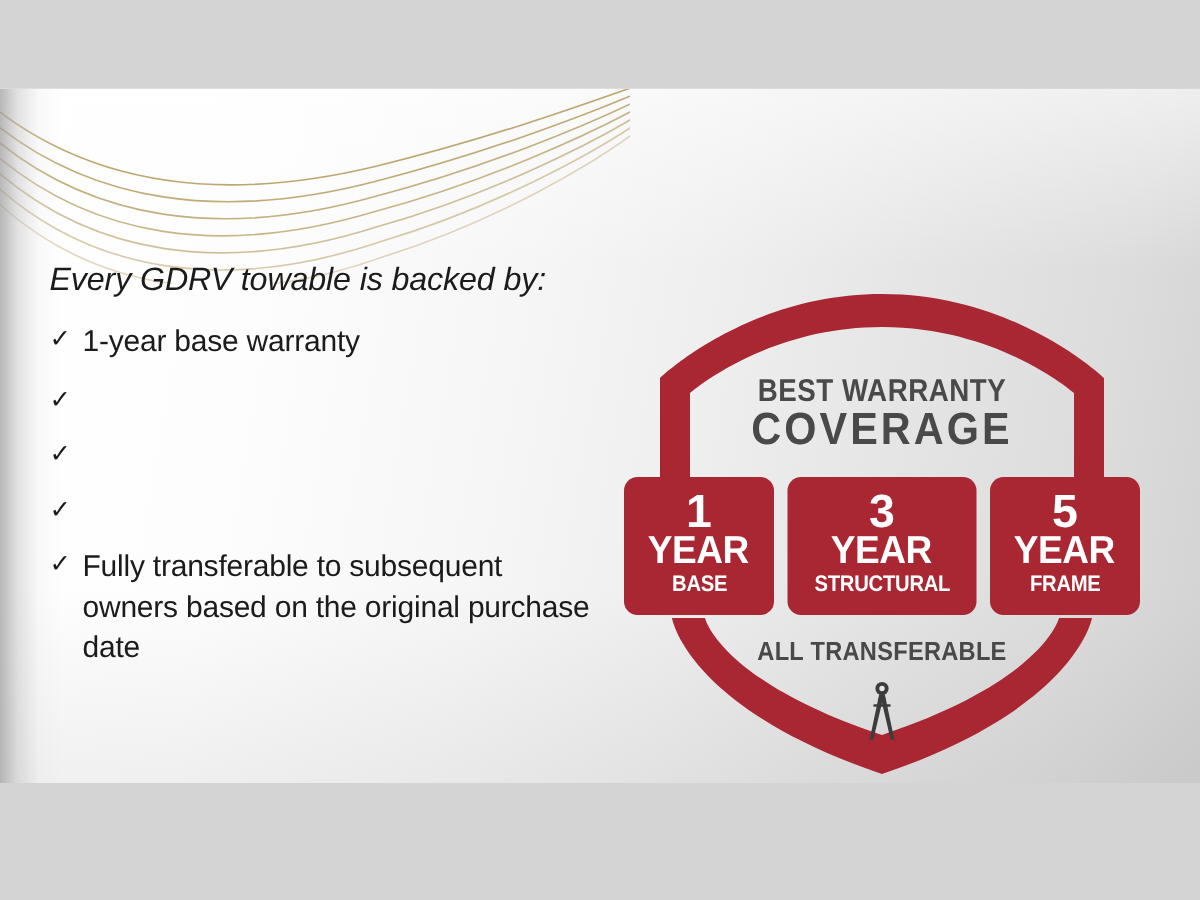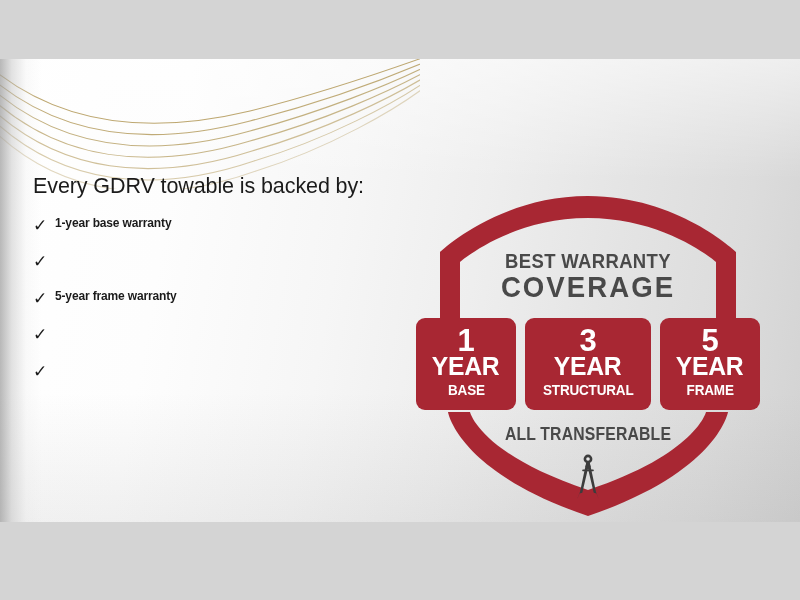--- a/index.html
+++ b/index.html
@@ -95,39 +95,40 @@
     width: 400px;
     z-index: 4;
   }
   #headline {
     font-size: 21.5px;
     color: #1b1b1b;
     letter-spacing: -0.1px;
     font-weight: 400;
     margin: 0 0 16px 0;
     white-space: nowrap;
+    font-style: italic;
   }
   .bullet {
     display: flex;
     align-items: flex-start;
     margin-bottom: 14px;
   }
   .check {
     flex: 0 0 auto;
     width: 22px;
     font-size: 17px;
     line-height: 1.32;
     color: #1b1b1b;
     font-weight: 400;
   }
   .btext {
-    font-size: 12px;
+    font-size: 20px;
     line-height: 1.34;
     color: #1b1b1b;
-    font-weight: 700;
+    font-weight: 400;
     letter-spacing: -0.15px;
   }
 
   
   #badge {
     position: absolute;
     left: 388px;
     top: 95px;
     width: 400px;
     height: 368px;
@@ -253,27 +254,27 @@
 
       <div class="bullet">
         <span class="check">✓</span>
         <span class="btext">1-year base warranty</span>
       </div>
       <div class="bullet">
         <span class="check">✓</span>
       </div>
       <div class="bullet">
         <span class="check">✓</span>
-        <span class="btext">5-year frame warranty</span>
-      </div>
-      <div class="bullet">
-        <span class="check">✓</span>
-      </div>
-      <div class="bullet">
-        <span class="check">✓</span>
+      </div>
+      <div class="bullet">
+        <span class="check">✓</span>
+      </div>
+      <div class="bullet">
+        <span class="check">✓</span>
+        <span class="btext" style="max-width:348px;">Fully transferable to subsequent owners based on the original purchase date</span>
       </div>
     </div>
 
     <div id="badge">
 
       <svg id="shield-svg" viewBox="0 0 400 368">
 
         <path d="M52,180 L52,98 C 52,98 110,42 200,42 C 290,42 348,98 348,98 L348,180
                  L328,180 L328,108 C 328,108 278,64 200,64 C 122,64 72,108 72,108 L72,180 Z" fill="#a82733"></path>
 

